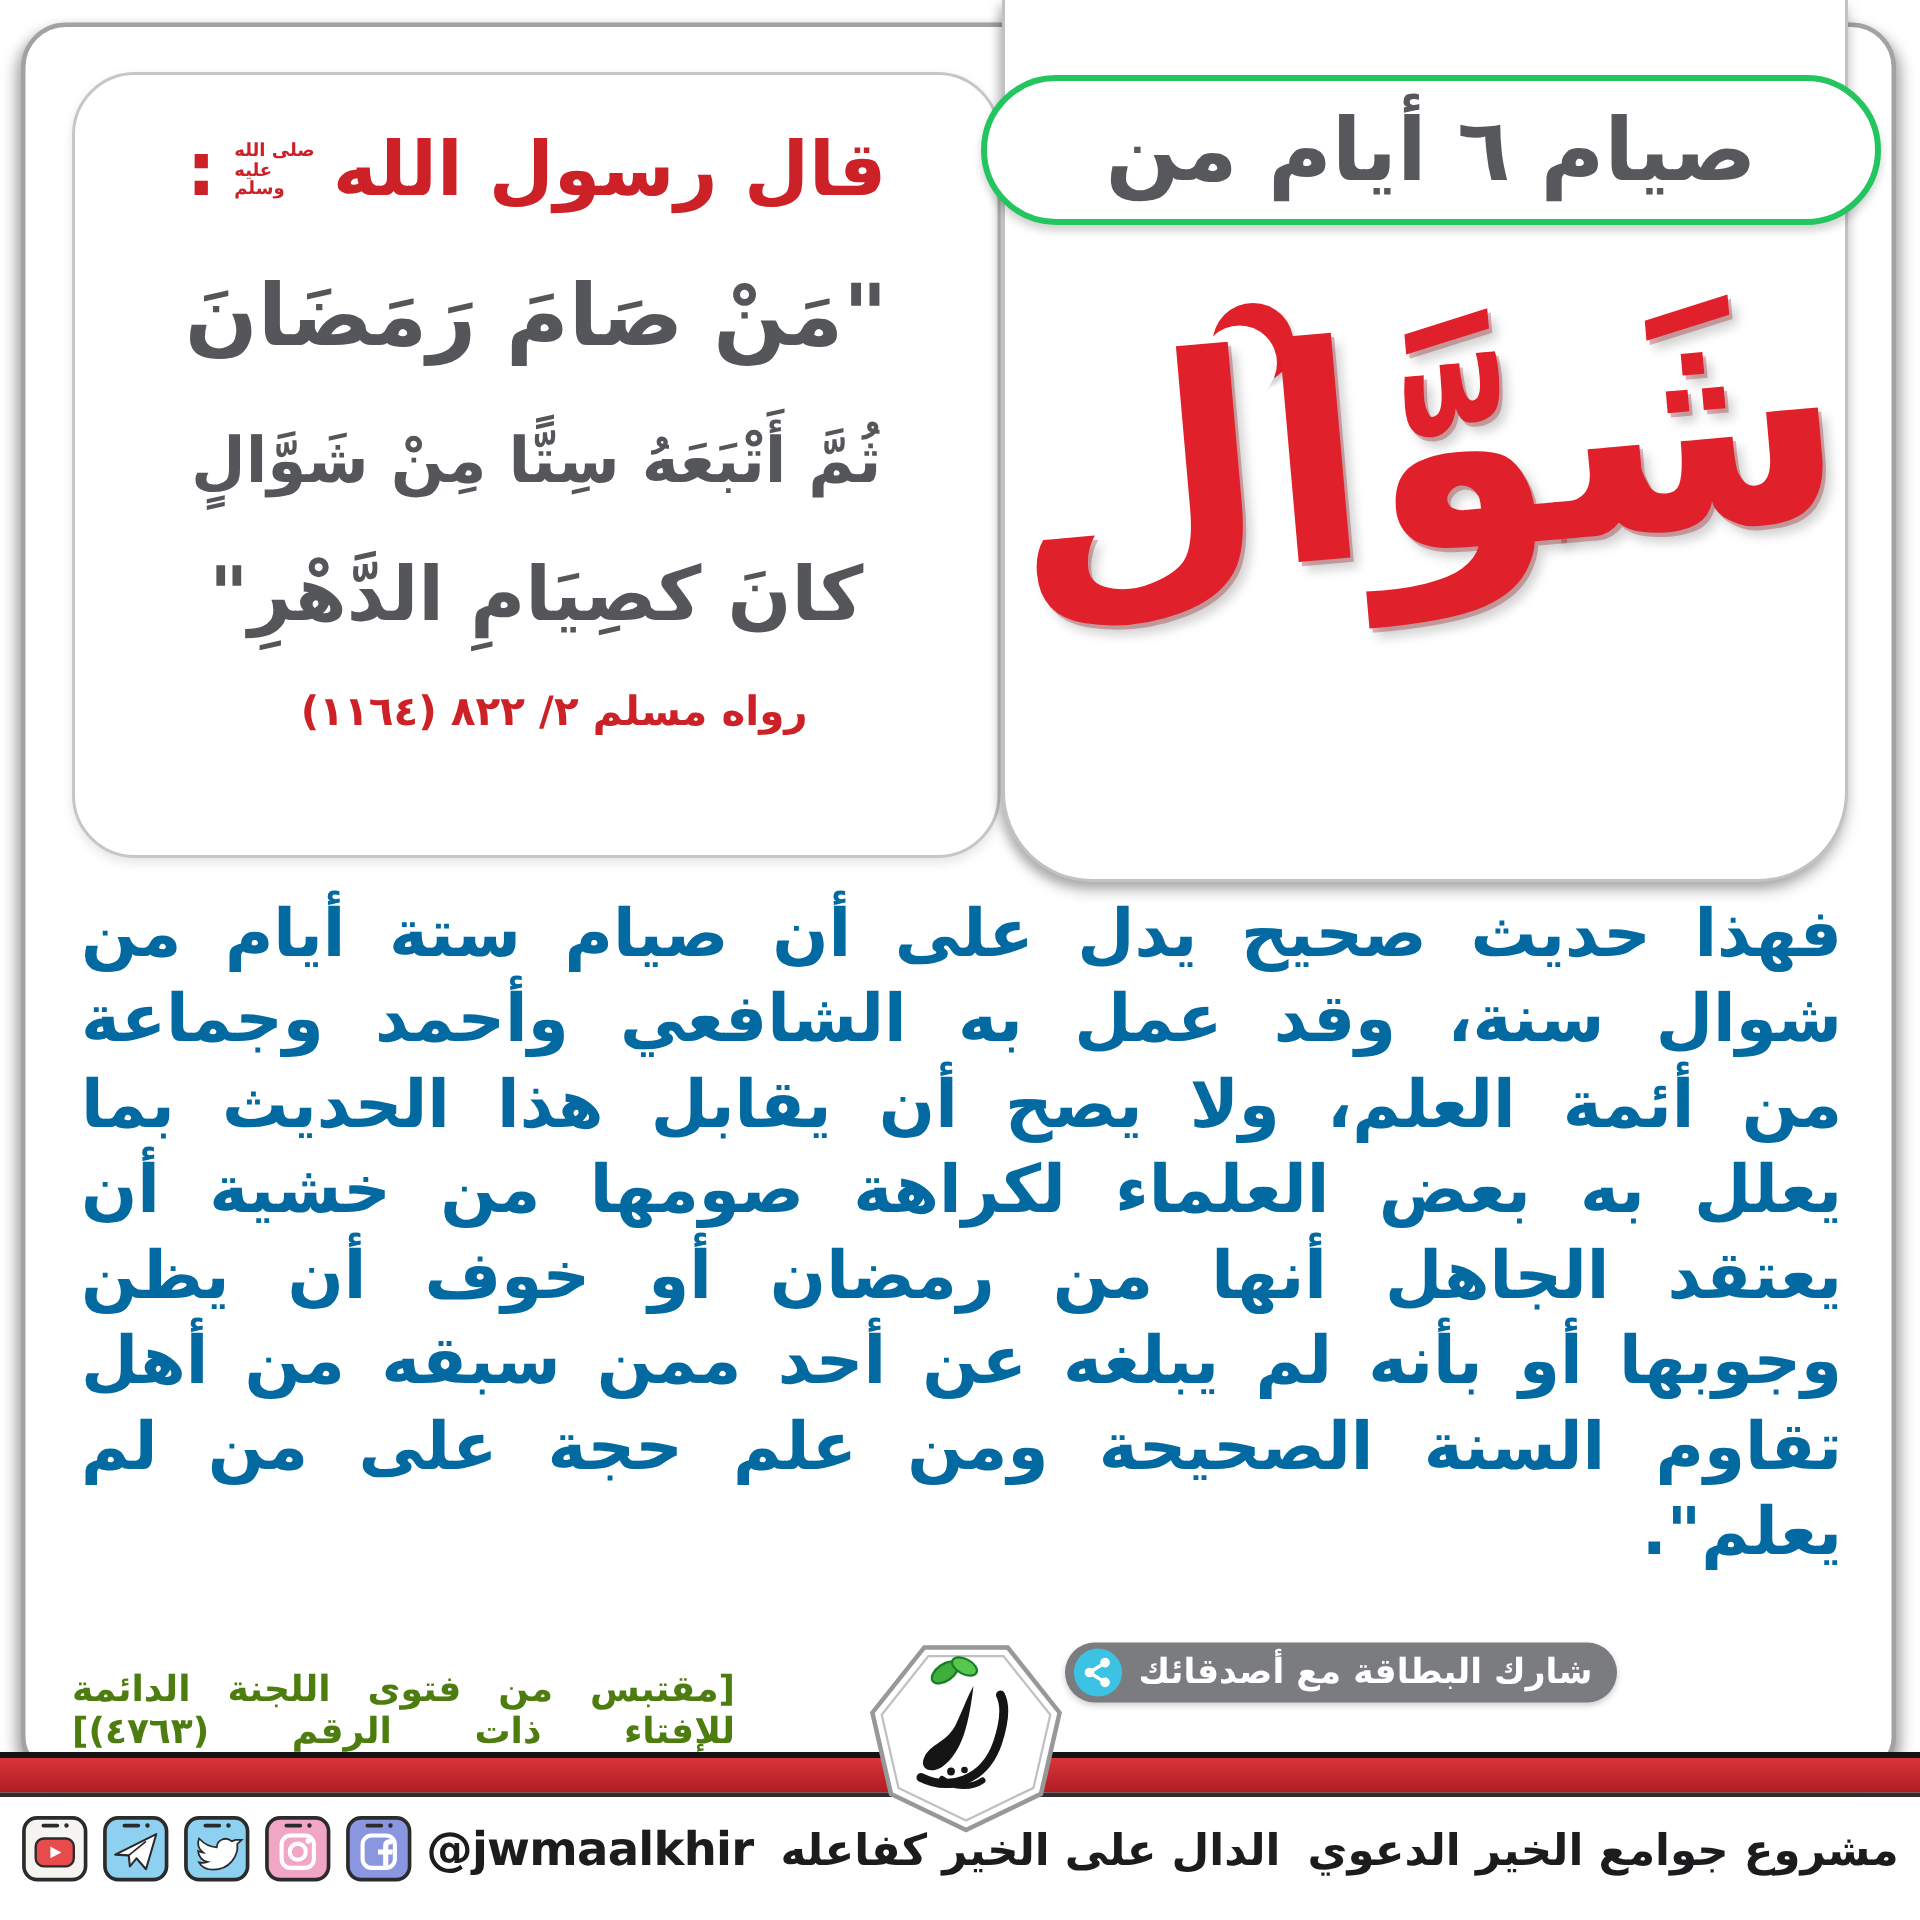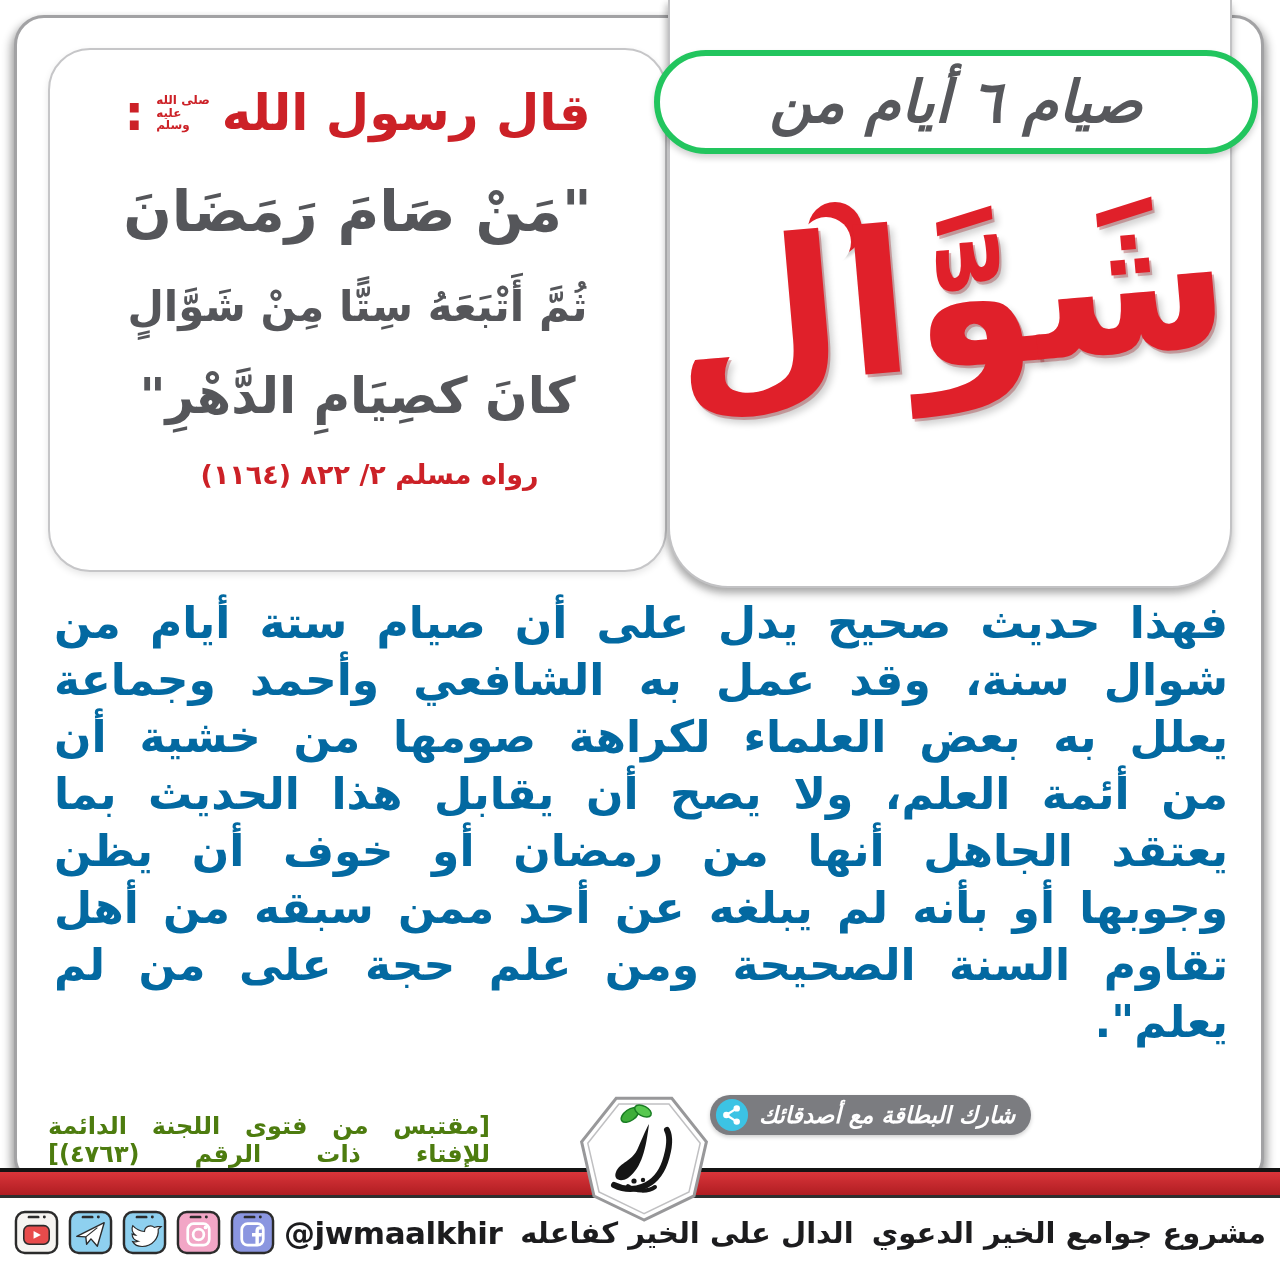--- a/index.html
+++ b/index.html
@@ -23,24 +23,24 @@
   .q1{margin-top:36px;font-size:57px;font-weight:bold;color:#55565a;}
   .q2{margin-top:38px;font-size:42px;font-weight:bold;color:#55565a;}
   .q3{margin-top:36px;font-size:50px;font-weight:bold;color:#55565a;}
   .hsrc{margin-top:34px;font-size:27px;font-weight:bold;color:#cc2127;padding-left:24px;}
 
   
   .shawwal-card{left:668px;top:0;width:560px;height:586px;background:#fff;
     border:2px solid #c2c2c4;border-top:none;border-radius:0 0 60px 60px;
     box-shadow:0 6px 9px rgba(0,0,0,.25),-3px 3px 6px rgba(0,0,0,.12);z-index:3;overflow:hidden;}
   .title-pill{left:654px;top:50px;width:592px;height:92px;background:#fff;
-    border:6px solid #22c55e;border-radius:60px;z-index:5;
+    border:4px solid #22c55e;border-radius:60px;z-index:5;
     display:flex;align-items:center;justify-content:center;
     font-size:58px;font-weight:bold;color:#57585c;
-    box-shadow:0 4px 6px rgba(0,0,0,.18);font-style:italic;}
+    box-shadow:0 4px 6px rgba(0,0,0,.18);}
   .shawwal-word{position:absolute;left:0;right:0;top:150px;text-align:center;
     font-size:198px;line-height:1.5;font-weight:bold;color:#e0202a;white-space:nowrap;
     transform:rotate(-5deg);
     text-shadow:2px 3px 0 rgba(150,10,15,.30),5px 7px 7px rgba(0,0,0,.18);}
   .crescent{position:absolute;left:138px;top:202px;width:54px;height:54px;
     border-radius:50%;background:#e0202a;box-shadow:2px 3px 3px rgba(0,0,0,.18);}
   .crescent::after{content:"";position:absolute;left:-7px;top:15px;width:50px;height:50px;
     border-radius:50%;background:#fff;}
 
   
@@ -48,21 +48,21 @@
   .bline{font-size:44px;line-height:57px;font-weight:bold;color:#0369a1;
     text-align:justify;text-align-last:justify;}
   .bline.last{text-align:right;text-align-last:right;}
 
   
   .attribution{left:48px;top:1112px;width:442px;font-size:24px;font-weight:bold;
     color:#4d7c0f;direction:rtl;text-align:justify;text-align-last:justify;z-index:4;}
   .share-badge{left:710px;top:1095px;height:40px;background:#7b7c80;border-radius:22px;
     display:flex;flex-direction:row;align-items:center;gap:10px;direction:ltr;
     padding:0 16px 0 5px;z-index:4;box-shadow:0 2px 4px rgba(0,0,0,.2);}
-  .share-badge span{color:#fff;font-size:23px;font-weight:bold;direction:rtl;font-style:italic;}
+  .share-badge span{color:#fff;font-size:23px;font-weight:bold;direction:rtl;}
   .red-bar{left:0;top:1168px;width:1280px;height:30px;box-sizing:border-box;
     background:linear-gradient(#d9353a,#b01d22);
     border-top:4px solid #141414;border-bottom:3px solid #2e2e2e;z-index:5;}
   .logo{left:576px;top:1088px;z-index:6;}
 
   
   .footer-line{left:28px;right:28px;top:1210px;display:flex;direction:rtl;
     justify-content:center;align-items:center;gap:9px;z-index:2;
     font-size:29px;font-weight:bold;color:#1c1c1e;white-space:nowrap;}
   .handle{direction:ltr;font-size:31px;letter-spacing:-0.5px;}
@@ -93,22 +93,22 @@
   <div class="crescent"></div>
   <div class="shawwal-word">شَوَّال</div>
 </div>
 <div class="abs title-pill">
   <span>صيام ٦ أيام من</span>
 </div>
 
 <div class="abs body-text">
   <div class="bline">فهذا حديث صحيح يدل على أن صيام ستة أيام من</div>
   <div class="bline">شوال سنة، وقد عمل به الشافعي وأحمد وجماعة</div>
+  <div class="bline">من أئمة العلم، ولا يصح أن يقابل هذا الحديث بما</div>
   <div class="bline">يعلل به بعض العلماء لكراهة صومها من خشية أن</div>
-  <div class="bline">من أئمة العلم، ولا يصح أن يقابل هذا الحديث بما</div>
   <div class="bline">يعتقد الجاهل أنها من رمضان أو خوف أن يظن</div>
   <div class="bline">وجوبها أو بأنه لم يبلغه عن أحد ممن سبقه من أهل</div>
   <div class="bline">تقاوم السنة الصحيحة ومن علم حجة على من لم</div>
   <div class="bline last">يعلم".</div>
 </div>
 
 <div class="abs attribution">[مقتبس من فتوى اللجنة الدائمة للإفتاء ذات الرقم (٤٧٦٣)]</div>
 
 <div class="abs share-badge">
   <svg width="34" height="34" viewBox="0 0 36 36">

